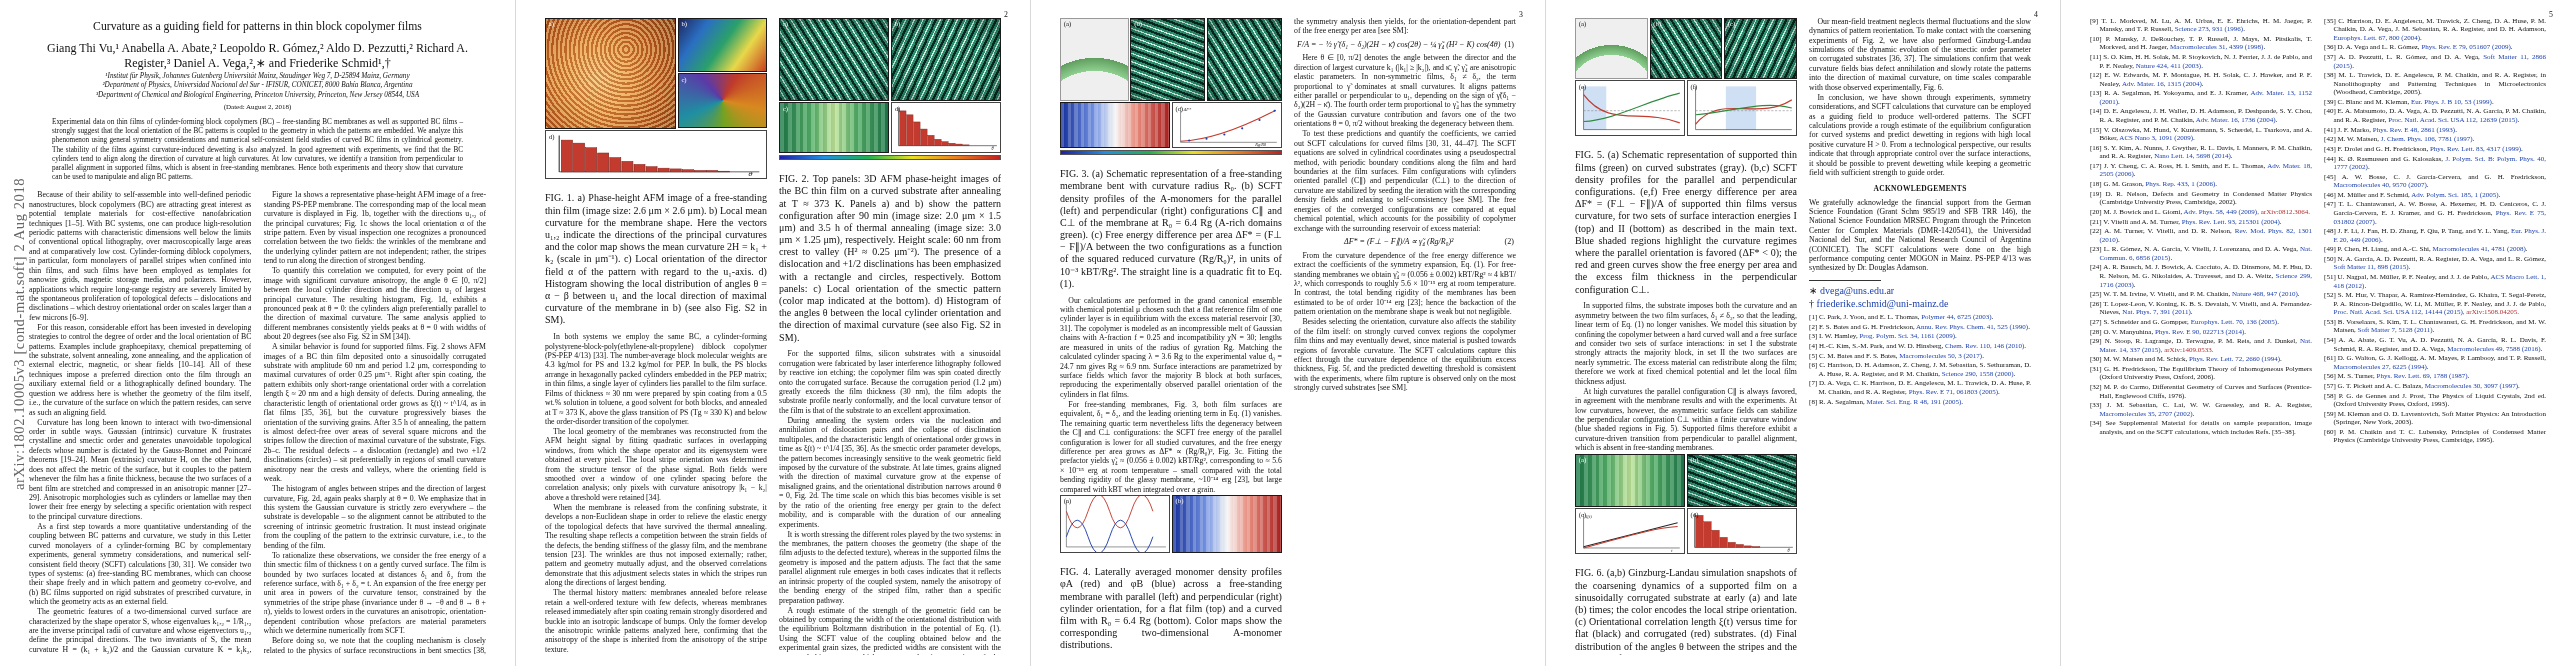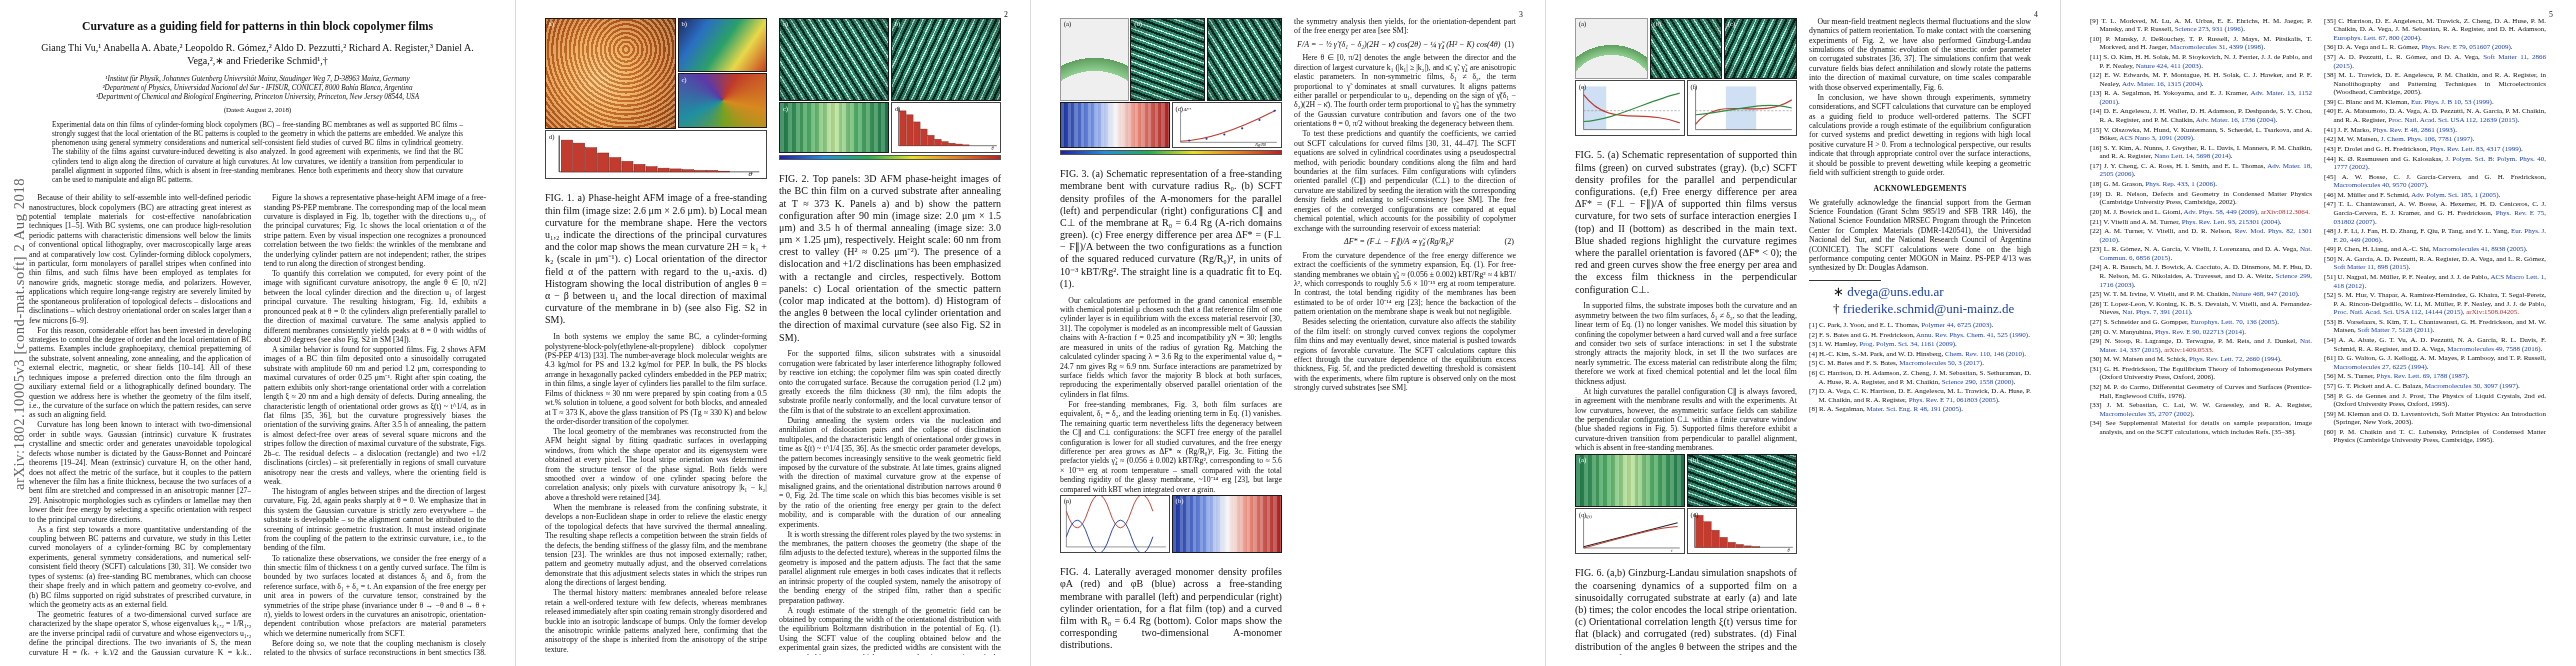--- a/index.html
+++ b/index.html
@@ -6,22 +6,22 @@
   html,body { background:#ffffff; }
   body { width:2576px; height:667px; overflow:hidden; font-family:"Liberation Serif", serif; color:#111; }
   .strip { display:flex; width:2576px; height:667px; }
   .page { position:relative; width:515px; height:667px; background:#ffffff; overflow:hidden; }
   .page + .page { border-left:0.6px solid #d9d9d9; }
   .pagenum { position:absolute; top:10px; right:22px; font-size:7.8px; color:#111; }
   .content { position:absolute; inset:0; padding:16.7px 29px 12.2px 29px; display:flex; flex-direction:column; }
 
   
   .titleblock { text-align:center; }
-  .title { font-size:11.7px; font-weight:bold; line-height:1.2; margin:3.3px 10px 6.7px;text-align:center; }
-  .authors { font-size:10px; margin-bottom:8px; line-height:1.3; }
+  .title { font-size:11.7px; font-weight:normal; line-height:1.2; margin:3.3px 10px 6.7px;text-align:center; }
+  .authors { font-size:12px; margin-bottom:0; line-height:1.3; }
   .affil { font-size:7.2px; font-style:italic; line-height:1.3; }
   .dated { font-size:7px; margin-top:3.3px; }
   .abstract { margin:6.7px 23px 7.8px; font-size:7.2px; line-height:1.28; text-align:justify; }
 
   
   .twocol { flex:1; min-height:0; display:flex; gap:12.2px; overflow:hidden; }
   .col { flex:1; min-width:0; overflow:hidden; }
   p.para { font-size:7.8px; line-height:1.21; text-align:justify; text-indent:8.3px; margin:0 0 0.6px 0; }
   p.para.lead { text-indent:0; }
   .paras { display:block; }
@@ -62,21 +62,21 @@
       linear-gradient(90deg, #16309c, #6f8fe0 30%, #f5f5f5 50%, #e68a7a 70%, #a81f1f); }
   .rainbow { border:0.6px solid #555; background: linear-gradient(90deg, #2020a8, #2090e0, #20b050, #e8e020, #e88020, #c02020); }
   .schem { border:0.6px solid #999; background:
       radial-gradient(circle at 50% 140%, rgba(0,0,0,0) 52%, #8fcf8f 52%, #5f9e5f 63%, rgba(0,0,0,0) 63%), #efefef; }
   .plot { background:#fff; border:0.6px solid #444; }
   .plot svg { display:block; width:100%; height:100%; }
 
   
   .sechead { text-align:center; font-weight:bold; font-size:7.5px; letter-spacing:0.3px; margin:6.7px 0 4.4px; }
   .fnrule { width:72px; border-top:0.6px solid #333; margin:6.7px 0 3.3px; }
-  .fn { font-size:13px; line-height:1.3;margin-left:24px; }
+  .fn { font-size:10px; line-height:1.3; }
   .ref { font-size:7px; line-height:1.22; text-align:justify; padding-left:9.4px; text-indent:-9.4px; margin-bottom:1.1px; }
   .link { color:#1a3faa; }
   .ep { color:#b03030; }
 
   
   .arxiv-stamp { position:absolute; left:7.8px; top:0; height:667px; width:22px;
       display:flex; align-items:center; justify-content:center;
       writing-mode:vertical-rl; transform:rotate(180deg);
       font-size:14.5px; color:#666; letter-spacing:0.6px; white-space:nowrap; z-index:5; }
 </style>
@@ -85,21 +85,21 @@
 
 <div class="strip">
 
   <section class="page">
     <div class="arxiv-stamp">arXiv:1802.10005v3  [cond-mat.soft]  2 Aug 2018</div>
     <div class="content">
       <div class="titleblock">
         <h1 class="title">Curvature as a guiding field for patterns in thin block copolymer films</h1>
         <div class="authors">Giang Thi Vu,¹ Anabella A. Abate,² Leopoldo R. Gómez,² Aldo D. Pezzutti,² Richard A. Register,³ Daniel A. Vega,²,∗ and Friederike Schmid¹,†</div>
         <div>
-            <div class="affil">¹Institut für Physik, Johannes Gutenberg Universität Mainz, Staudinger Weg 7, D-38963 Mainz, Germany</div>
+            <div class="affil">¹Institut für Physik, Johannes Gutenberg Universität Mainz, Staudinger Weg 7, D-25894 Mainz, Germany</div>
             <div class="affil">²Department of Physics, Universidad Nacional del Sur - IFISUR, CONICET, 8000 Bahía Blanca, Argentina</div>
             <div class="affil">³Department of Chemical and Biological Engineering, Princeton University, Princeton, New Jersey 08544, USA</div>
           </div>
         <div class="dated">(Dated: August 2, 2018)</div>
       </div>
       <div class="abstract">Experimental data on thin films of cylinder-forming block copolymers (BC) – free-standing BC membranes as well as supported BC films – strongly suggest that the local orientation of the BC patterns is coupled to the geometry in which the patterns are embedded. We analyze this phenomenon using general symmetry considerations and numerical self-consistent field studies of curved BC films in cylindrical geometry. The stability of the films against curvature-induced dewetting is also analyzed. In good agreement with experiments, we find that the BC cylinders tend to align along the direction of curvature at high curvatures. At low curvatures, we identify a transition from perpendicular to parallel alignment in supported films, which is absent in free-standing membranes. Hence both experiments and theory show that curvature can be used to manipulate and align BC patterns.</div>
       <div class="twocol">
         <div class="col">
           <div class="paras">
               <p class="para">Because of their ability to self-assemble into well-defined periodic nanostructures, block copolymers (BC) are attracting great interest as potential template materials for cost-effective nanofabrication techniques [1–5]. With BC systems, one can produce high-resolution periodic patterns with characteristic dimensions well below the limits of conventional optical lithography, over macroscopically large areas and at comparatively low cost. Cylinder-forming diblock copolymers, in particular, form monolayers of parallel stripes when confined into thin films, and such films have been employed as templates for nanowire grids, magnetic storage media, and polarizers. However, applications which require long-range registry are severely limited by the spontaneous proliferation of topological defects – dislocations and disclinations – which destroy orientational order on scales larger than a few microns [6–9].</p>
@@ -488,21 +488,21 @@
               <div class="ref"><span>[39]</span> <span>C. Blanc and M. Kleman, </span><span class="link">Eur. Phys. J. B 10, 53 (1999)</span><span>.</span><span class="ep"></span></div>
               <div class="ref"><span>[40]</span> <span>E. A. Matsumoto, D. A. Vega, A. D. Pezzutti, N. A. García, P. M. Chaikin, and R. A. Register, </span><span class="link">Proc. Natl. Acad. Sci. USA 112, 12639 (2015)</span><span>.</span><span class="ep"></span></div>
               <div class="ref"><span>[41]</span> <span>J. F. Marko, </span><span class="link">Phys. Rev. E 48, 2861 (1993)</span><span>.</span><span class="ep"></span></div>
               <div class="ref"><span>[42]</span> <span>M. W. Matsen, </span><span class="link">J. Chem. Phys. 106, 7781 (1997)</span><span>.</span><span class="ep"></span></div>
               <div class="ref"><span>[43]</span> <span>F. Drolet and G. H. Fredrickson, </span><span class="link">Phys. Rev. Lett. 83, 4317 (1999)</span><span>.</span><span class="ep"></span></div>
               <div class="ref"><span>[44]</span> <span>K. Ø. Rasmussen and G. Kalosakas, </span><span class="link">J. Polym. Sci. B: Polym. Phys. 40, 1777 (2002)</span><span>.</span><span class="ep"></span></div>
               <div class="ref"><span>[45]</span> <span>A. W. Bosse, C. J. García-Cervera, and G. H. Fredrickson, </span><span class="link">Macromolecules 40, 9570 (2007)</span><span>.</span><span class="ep"></span></div>
               <div class="ref"><span>[46]</span> <span>M. Müller and F. Schmid, </span><span class="link">Adv. Polym. Sci. 185, 1 (2005)</span><span>.</span><span class="ep"></span></div>
               <div class="ref"><span>[47]</span> <span>T. L. Chantawansri, A. W. Bosse, A. Hexemer, H. D. Ceniceros, C. J. García-Cervera, E. J. Kramer, and G. H. Fredrickson, </span><span class="link">Phys. Rev. E 75, 031802 (2007)</span><span>.</span><span class="ep"></span></div>
               <div class="ref"><span>[48]</span> <span>J. F. Li, J. Fan, H. D. Zhang, F. Qiu, P. Tang, and Y. L. Yang, </span><span class="link">Eur. Phys. J. E 20, 449 (2006)</span><span>.</span><span class="ep"></span></div>
-              <div class="ref"><span>[49]</span> <span>P. Chen, H. Liang, and A.-C. Shi, </span><span class="link">Macromolecules 41, 8938 (2005)</span><span>.</span><span class="ep"></span></div>
+              <div class="ref"><span>[49]</span> <span>P. Chen, H. Liang, and A.-C. Shi, </span><span class="link">Macromolecules 41, 4781 (2008)</span><span>.</span><span class="ep"></span></div>
               <div class="ref"><span>[50]</span> <span>N. A. García, A. D. Pezzutti, R. A. Register, D. A. Vega, and L. R. Gómez, </span><span class="link">Soft Matter 11, 898 (2015)</span><span>.</span><span class="ep"></span></div>
               <div class="ref"><span>[51]</span> <span>U. Nagpal, M. Müller, P. F. Nealey, and J. J. de Pablo, </span><span class="link">ACS Macro Lett. 1, 418 (2012)</span><span>.</span><span class="ep"></span></div>
               <div class="ref"><span>[52]</span> <span>S. M. Hur, V. Thapar, A. Ramírez-Hernández, G. Khaira, T. Segal-Peretz, P. A. Rincon-Delgadillo, W. Li, M. Müller, P. F. Nealey, and J. J. de Pablo, </span><span class="link">Proc. Natl. Acad. Sci. USA 112, 14144 (2015)</span><span></span><span class="ep">, arXiv:1508.04205.</span></div>
               <div class="ref"><span>[53]</span> <span>B. Vorselaars, S. Kim, T. L. Chantawansri, G. H. Fredrickson, and M. W. Matsen, </span><span class="link">Soft Matter 7, 5128 (2011)</span><span>.</span><span class="ep"></span></div>
               <div class="ref"><span>[54]</span> <span>A. A. Abate, G. T. Vu, A. D. Pezzutti, N. A. García, R. L. Davis, F. Schmid, R. A. Register, and D. A. Vega, </span><span class="link">Macromolecules 49, 7588 (2016)</span><span>.</span><span class="ep"></span></div>
               <div class="ref"><span>[61]</span> <span>D. G. Walton, G. J. Kellogg, A. M. Mayes, P. Lambooy, and T. P. Russell, </span><span class="link">Macromolecules 27, 6225 (1994)</span><span>.</span><span class="ep"></span></div>
               <div class="ref"><span>[56]</span> <span>M. S. Turner, </span><span class="link">Phys. Rev. Lett. 69, 1788 (1987)</span><span>.</span><span class="ep"></span></div>
               <div class="ref"><span>[57]</span> <span>G. T. Pickett and A. C. Balazs, </span><span class="link">Macromolecules 30, 3097 (1997)</span><span>.</span><span class="ep"></span></div>
               <div class="ref"><span>[58]</span> <span>P. G. de Gennes and J. Prost, The Physics of Liquid Crystals, 2nd ed. (Oxford University Press, Oxford, 1993).</span><span class="link"></span><span></span><span class="ep"></span></div>
               <div class="ref"><span>[59]</span> <span>M. Kleman and O. D. Lavrentovich, Soft Matter Physics: An Introduction (Springer, New York, 2003).</span><span class="link"></span><span></span><span class="ep"></span></div>

